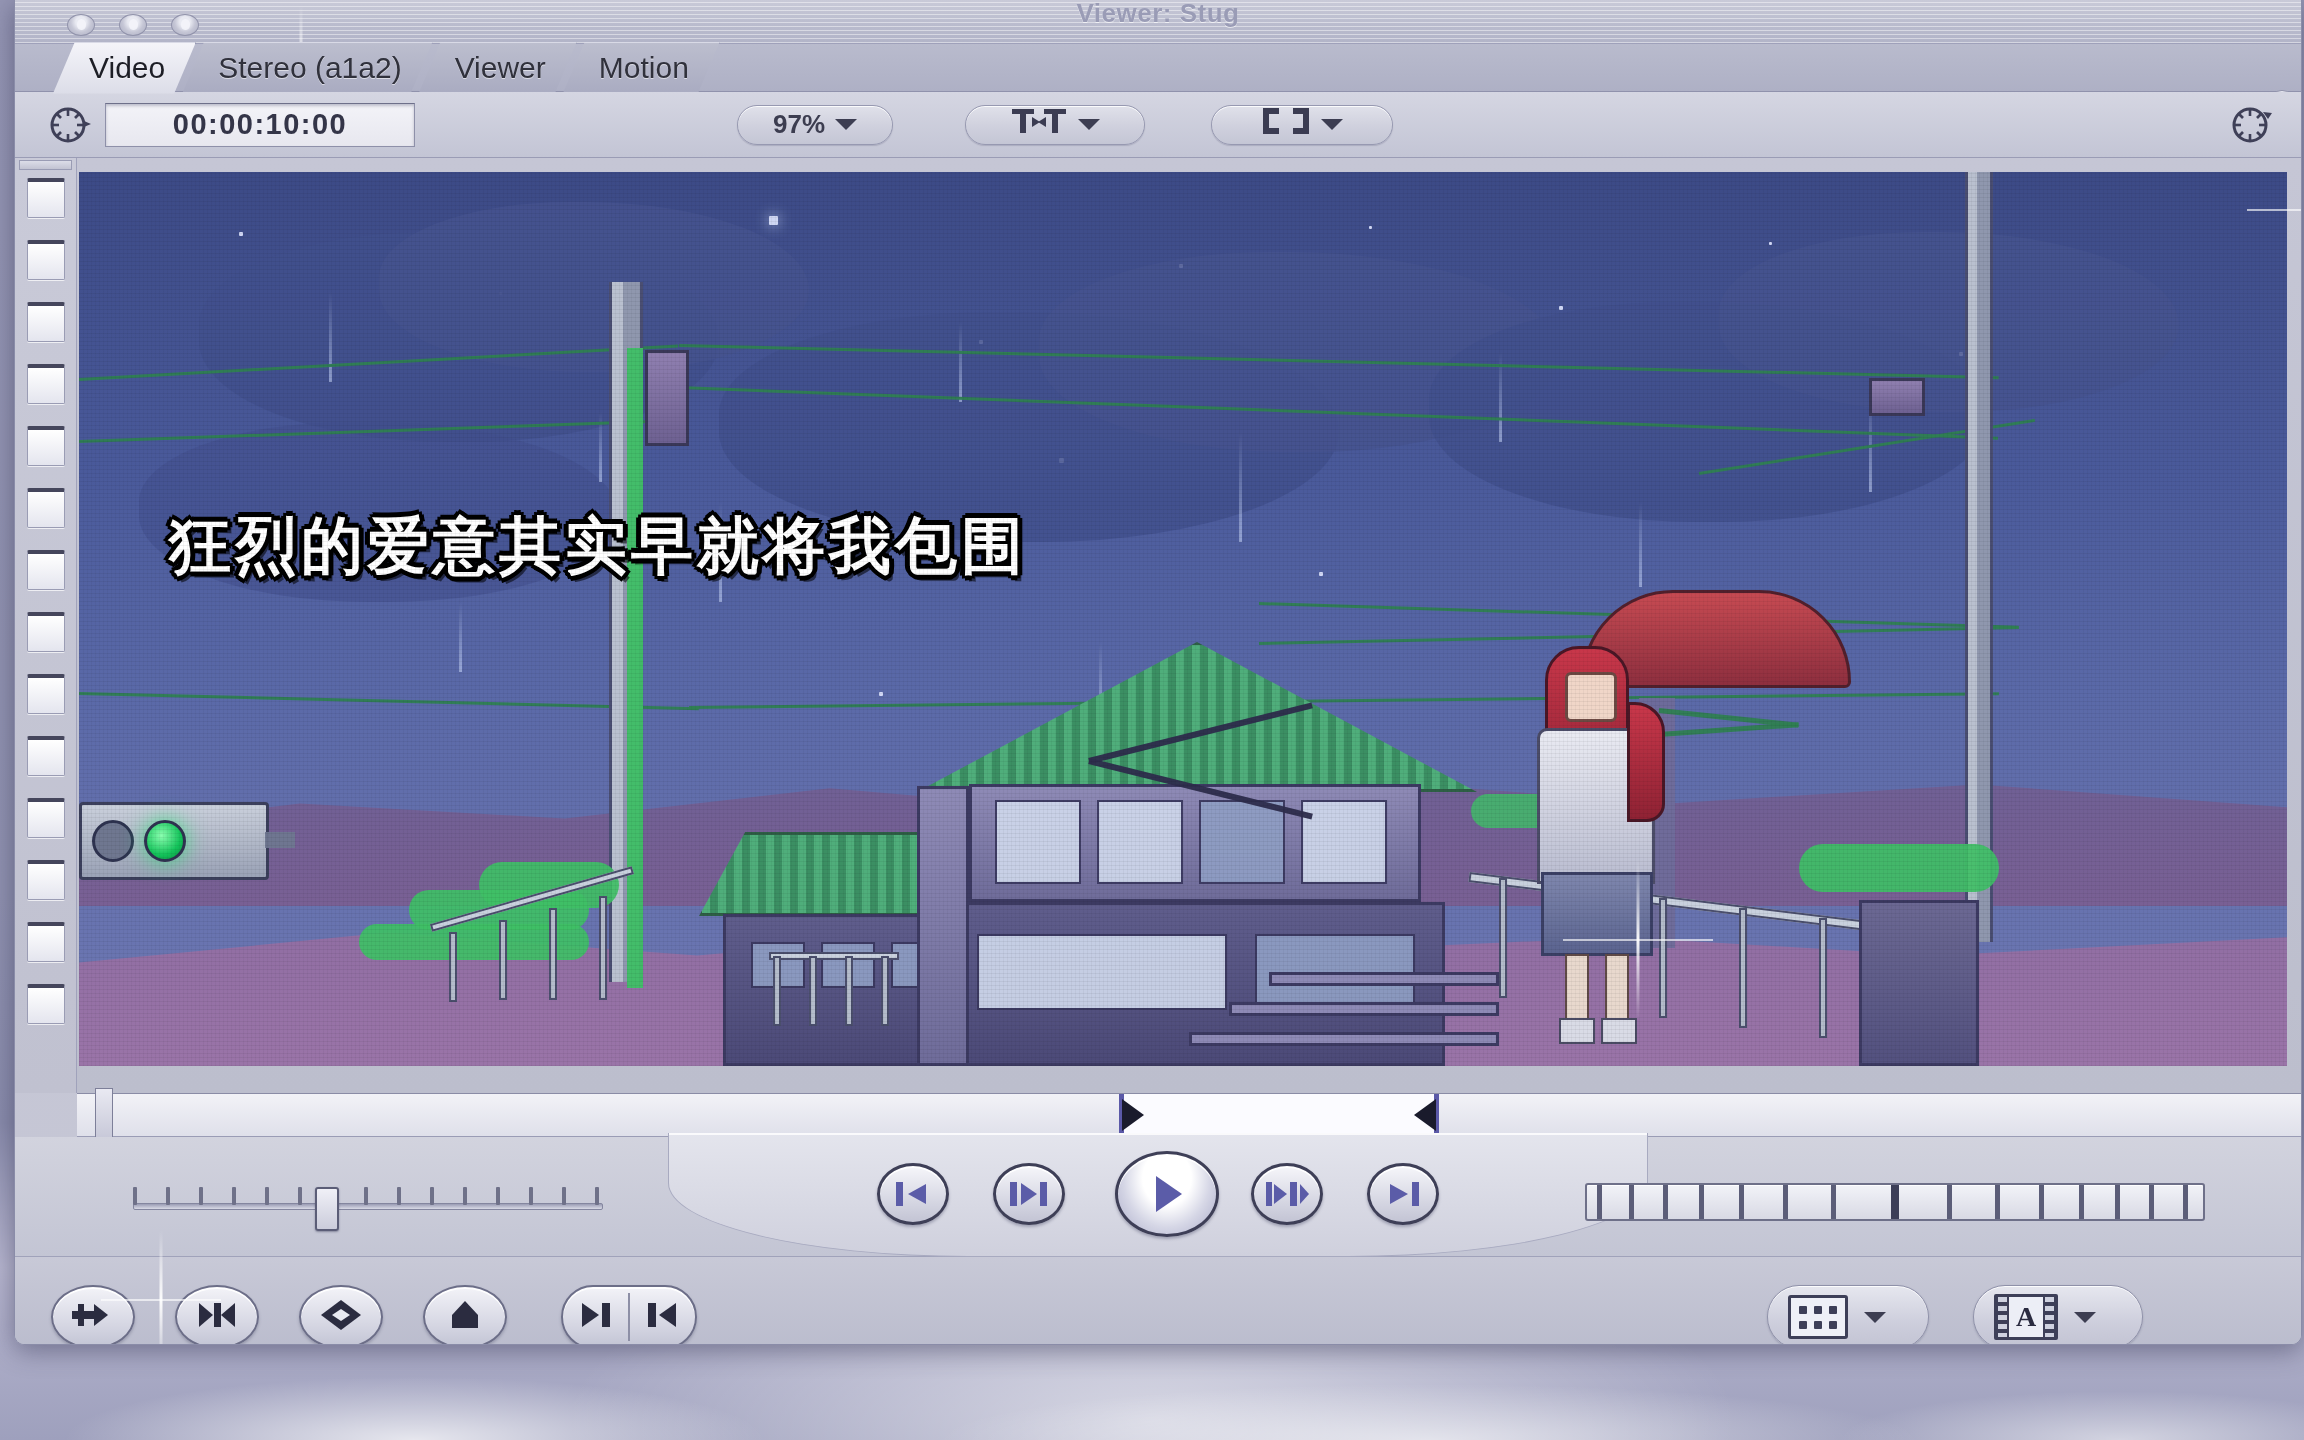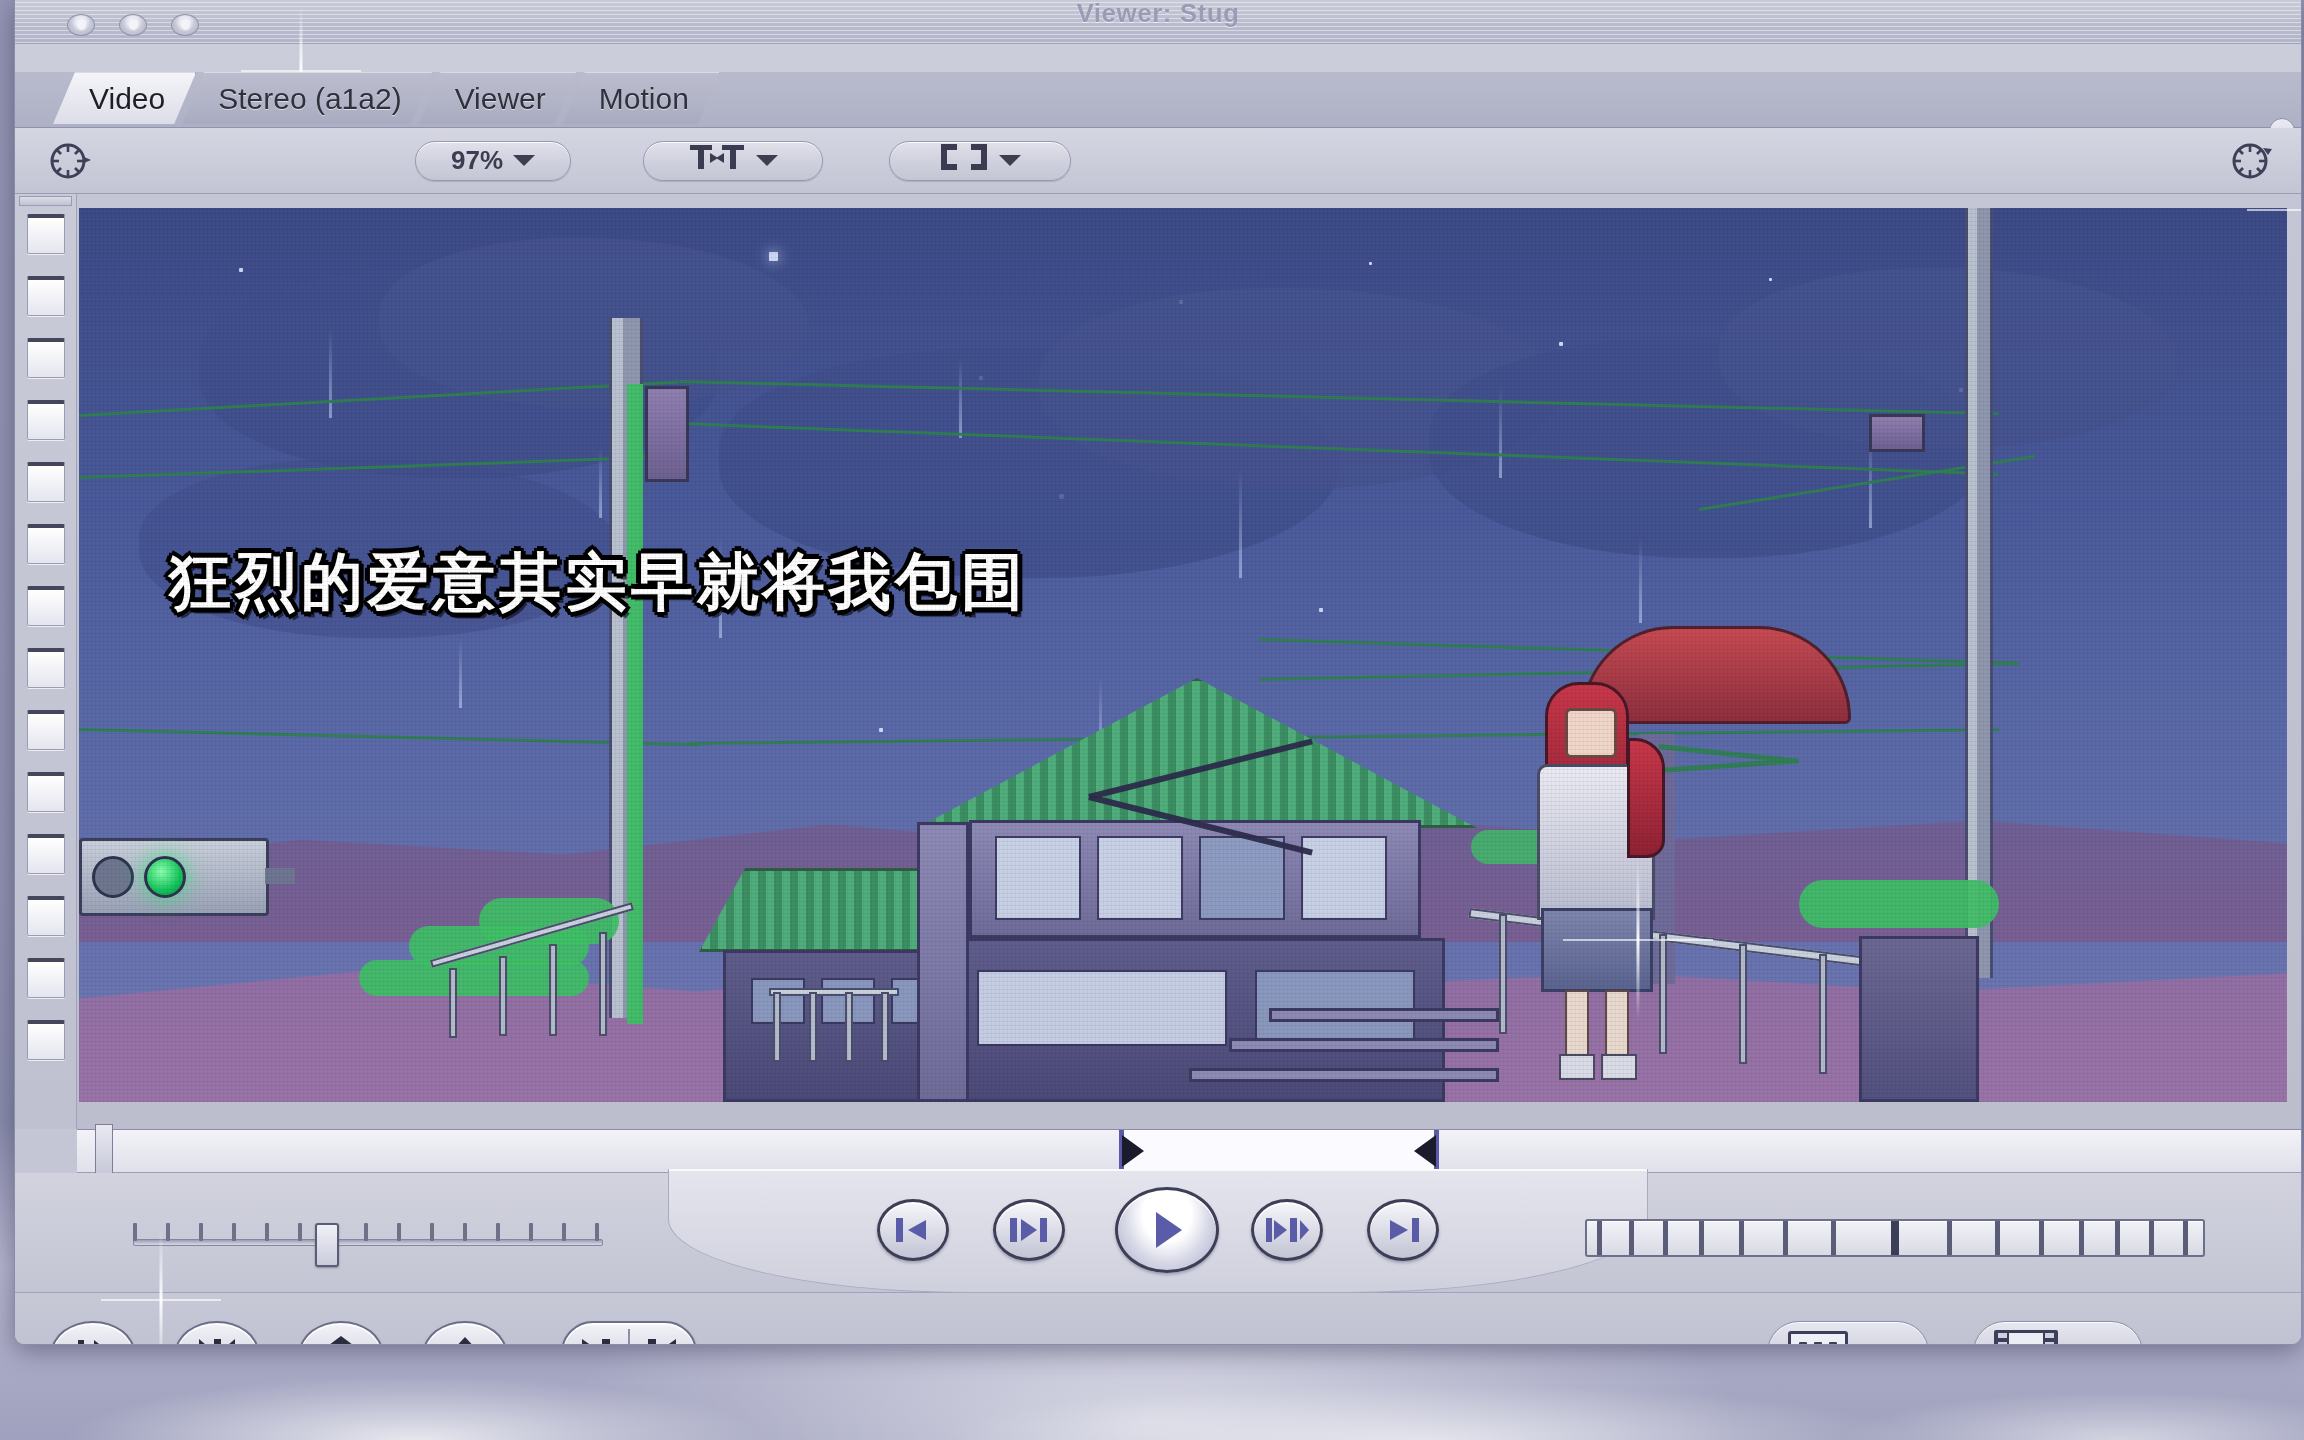--- a/index.html
+++ b/index.html
@@ -72,24 +72,24 @@
     position:relative;
   }
   .tl::after{
     content:""; position:absolute; left:50%; top:22%;
     width:9px; height:11px; margin-left:-4px; border-radius:50% 50% 45% 45%;
     background:#f4f4fa; opacity:.85;
   }
 
   
   #tabstrip {
-    position:relative; height:56px;
+    position:relative; height:48px;
     background:linear-gradient(#b9bbcd,#aeb0c5);
     border-bottom:1px solid #9092ac;
-    display:flex; align-items:flex-start; padding-left:38px;margin-top:28px;
+    display:flex; align-items:center; padding-left:38px;
   }
   .tab {
     position:relative;
     height:52px; padding:0 30px 0 36px;
     display:flex; align-items:center;
     font-size:30px; color:#30313c;
     text-shadow:0 1px 0 rgba(255,255,255,.55);
     background:linear-gradient(#bcbece,#a9abc1);
     border-top:1px solid #d9dae6;
     border-right:1px solid #8b8da7;
@@ -476,20 +476,21 @@
             <line x1="6" y1="23" x2="12" y2="23"></line>
               <line x1="30" y1="23" x2="36" y2="23"></line>
             <line x1="10" y1="12" x2="14" y2="16"></line>
               <line x1="28" y1="30" x2="32" y2="34"></line>
             <line x1="32" y1="12" x2="28" y2="16"></line>
               <line x1="14" y1="30" x2="10" y2="34"></line>
           </g>
           <path d="M37 19 l7 3 -7 3 z" fill="#3f4058"></path>
         </svg>
       </div>
+      <div class="tc-field">00:00:10:00</div>
     </div>
 
     <div class="pill" style="margin-left:322px; width:156px;">
       <span>97%</span>
       <span class="caret"></span>
     </div>
 
     <div class="pill" style="margin-left:72px; width:180px;">
       <span>
         <svg width="58" height="30" viewBox="0 0 58 30">

